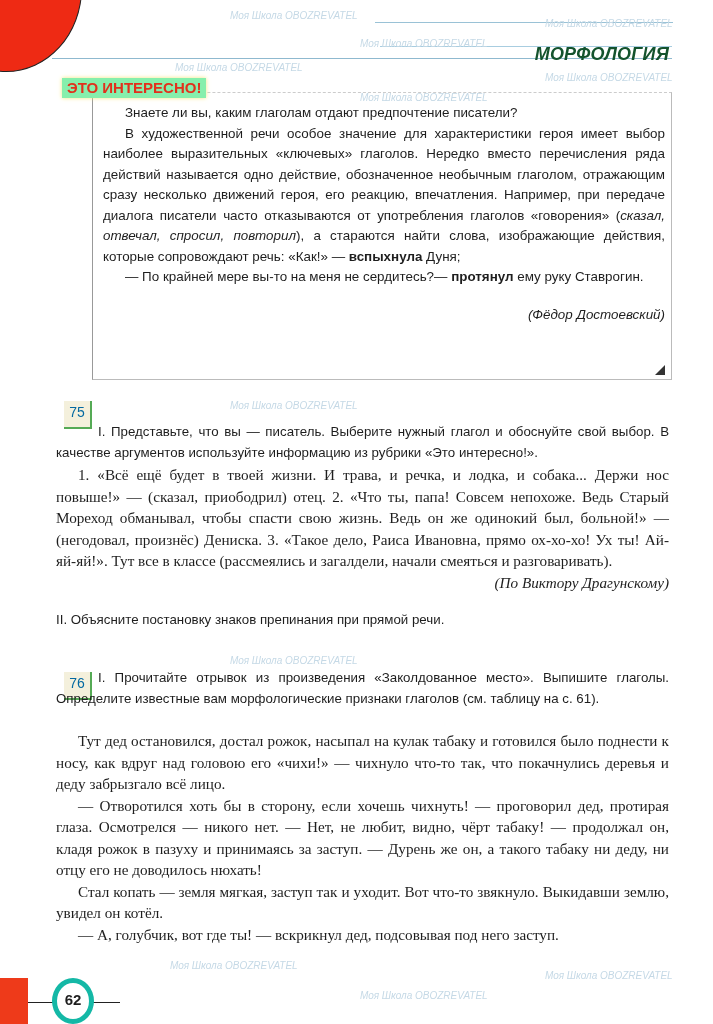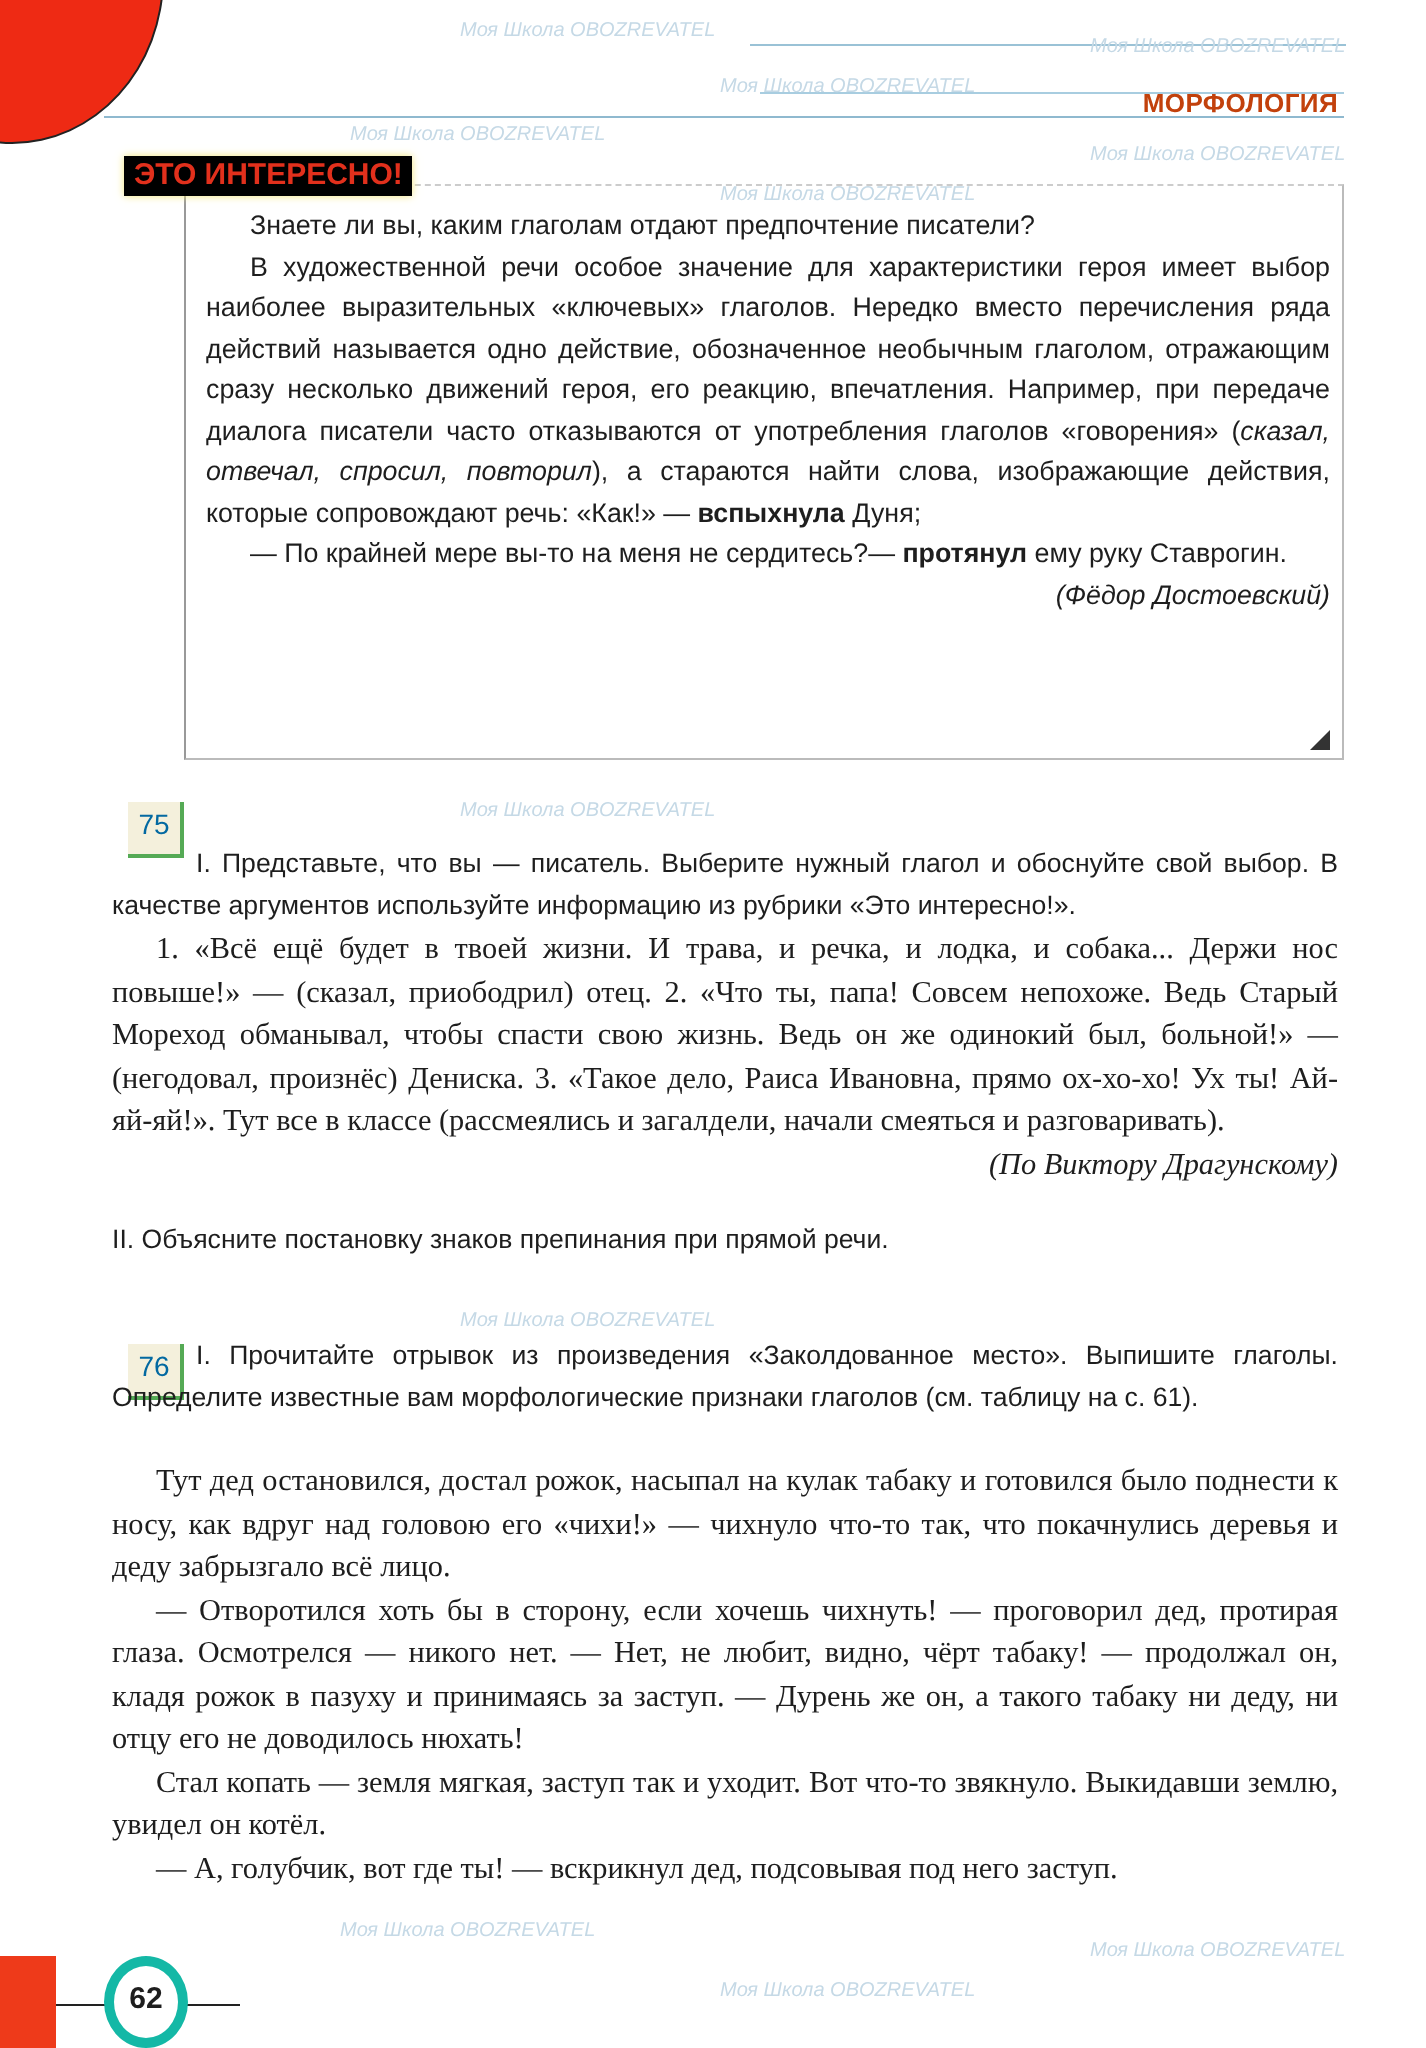--- a/index.html
+++ b/index.html
@@ -9,43 +9,43 @@
     font-family: "Liberation Sans", sans-serif;
   }
   .red-circle {
     position: absolute; left: -70px; top: -95px; width: 150px; height: 165px;
     border-radius: 50%; background: #ee2a14; border: 1.5px solid #222;
   }
   .hdr-line1 { position: absolute; left: 375px; top: 22px; width: 298px; height: 1px; background: #9ac2d6; }
   .hdr-line2 { position: absolute; left: 52px; top: 58px; width: 620px; height: 1px; background: #8fb9cf; }
   .hdr-line3 { position: absolute; left: 380px; top: 46px; width: 292px; height: 1px; background: #a8cde0; }
   .section-title {
-    position: absolute; right: 44px; top: 44px; font-size: 13px; font-weight: bold;
-    color: #c2410c; letter-spacing: 0.2px;
+    position: absolute; right: 44px; top: 44px; font-size: 18px; font-weight: bold;
+    color: #14532d; letter-spacing: 0.2px; font-style: italic;
   }
   .box-label {
     position: absolute; left: 62px; top: 78px; padding: 1px 5px 2px 5px;
-    background: #000000; color: #e2301c; font-weight: bold; font-size: 15px;
+    background: #86efac; color: #e2301c; font-weight: bold; font-size: 15px;
     box-shadow: 0 0 4px #f3e67a;
   }
   .box-frame {
     position: absolute; left: 92px; top: 92px; width: 578px; height: 286px;
     border-left: 1px solid #999; border-right: 1px solid #bbb; border-bottom: 1px solid #bbb;
     border-top: 1px dashed #ccc;
   }
   .box-corner {
     position: absolute; left: 655px; top: 365px; width: 0; height: 0;
     border-left: 10px solid transparent; border-bottom: 10px solid #333;
   }
   .box-text {
     position: absolute; left: 103px; top: 103px; width: 562px;
     font-size: 13.4px; line-height: 20.5px; text-align: justify;
   }
   .box-text p { margin: 0; text-indent: 22px; }
-  .box-text p.noind { text-indent: 0; }
+  .box-text p.noind { text-indent: 0; margin-top: 17px; }
   .src { text-align: right; font-style: italic; }
   .ex-num {
     position: absolute; width: 26px; height: 26px;
     border-right: 2px solid #55aa55; border-bottom: 2px solid #55aa55;
     background: #f4f0dc; color: #0369a1; font-weight: normal; font-size: 14px;
     text-align: center; line-height: 22px;
   }
   .task {
     position: absolute; left: 56px; width: 613px; font-size: 13.3px; line-height: 20.5px;
     text-align: justify;

